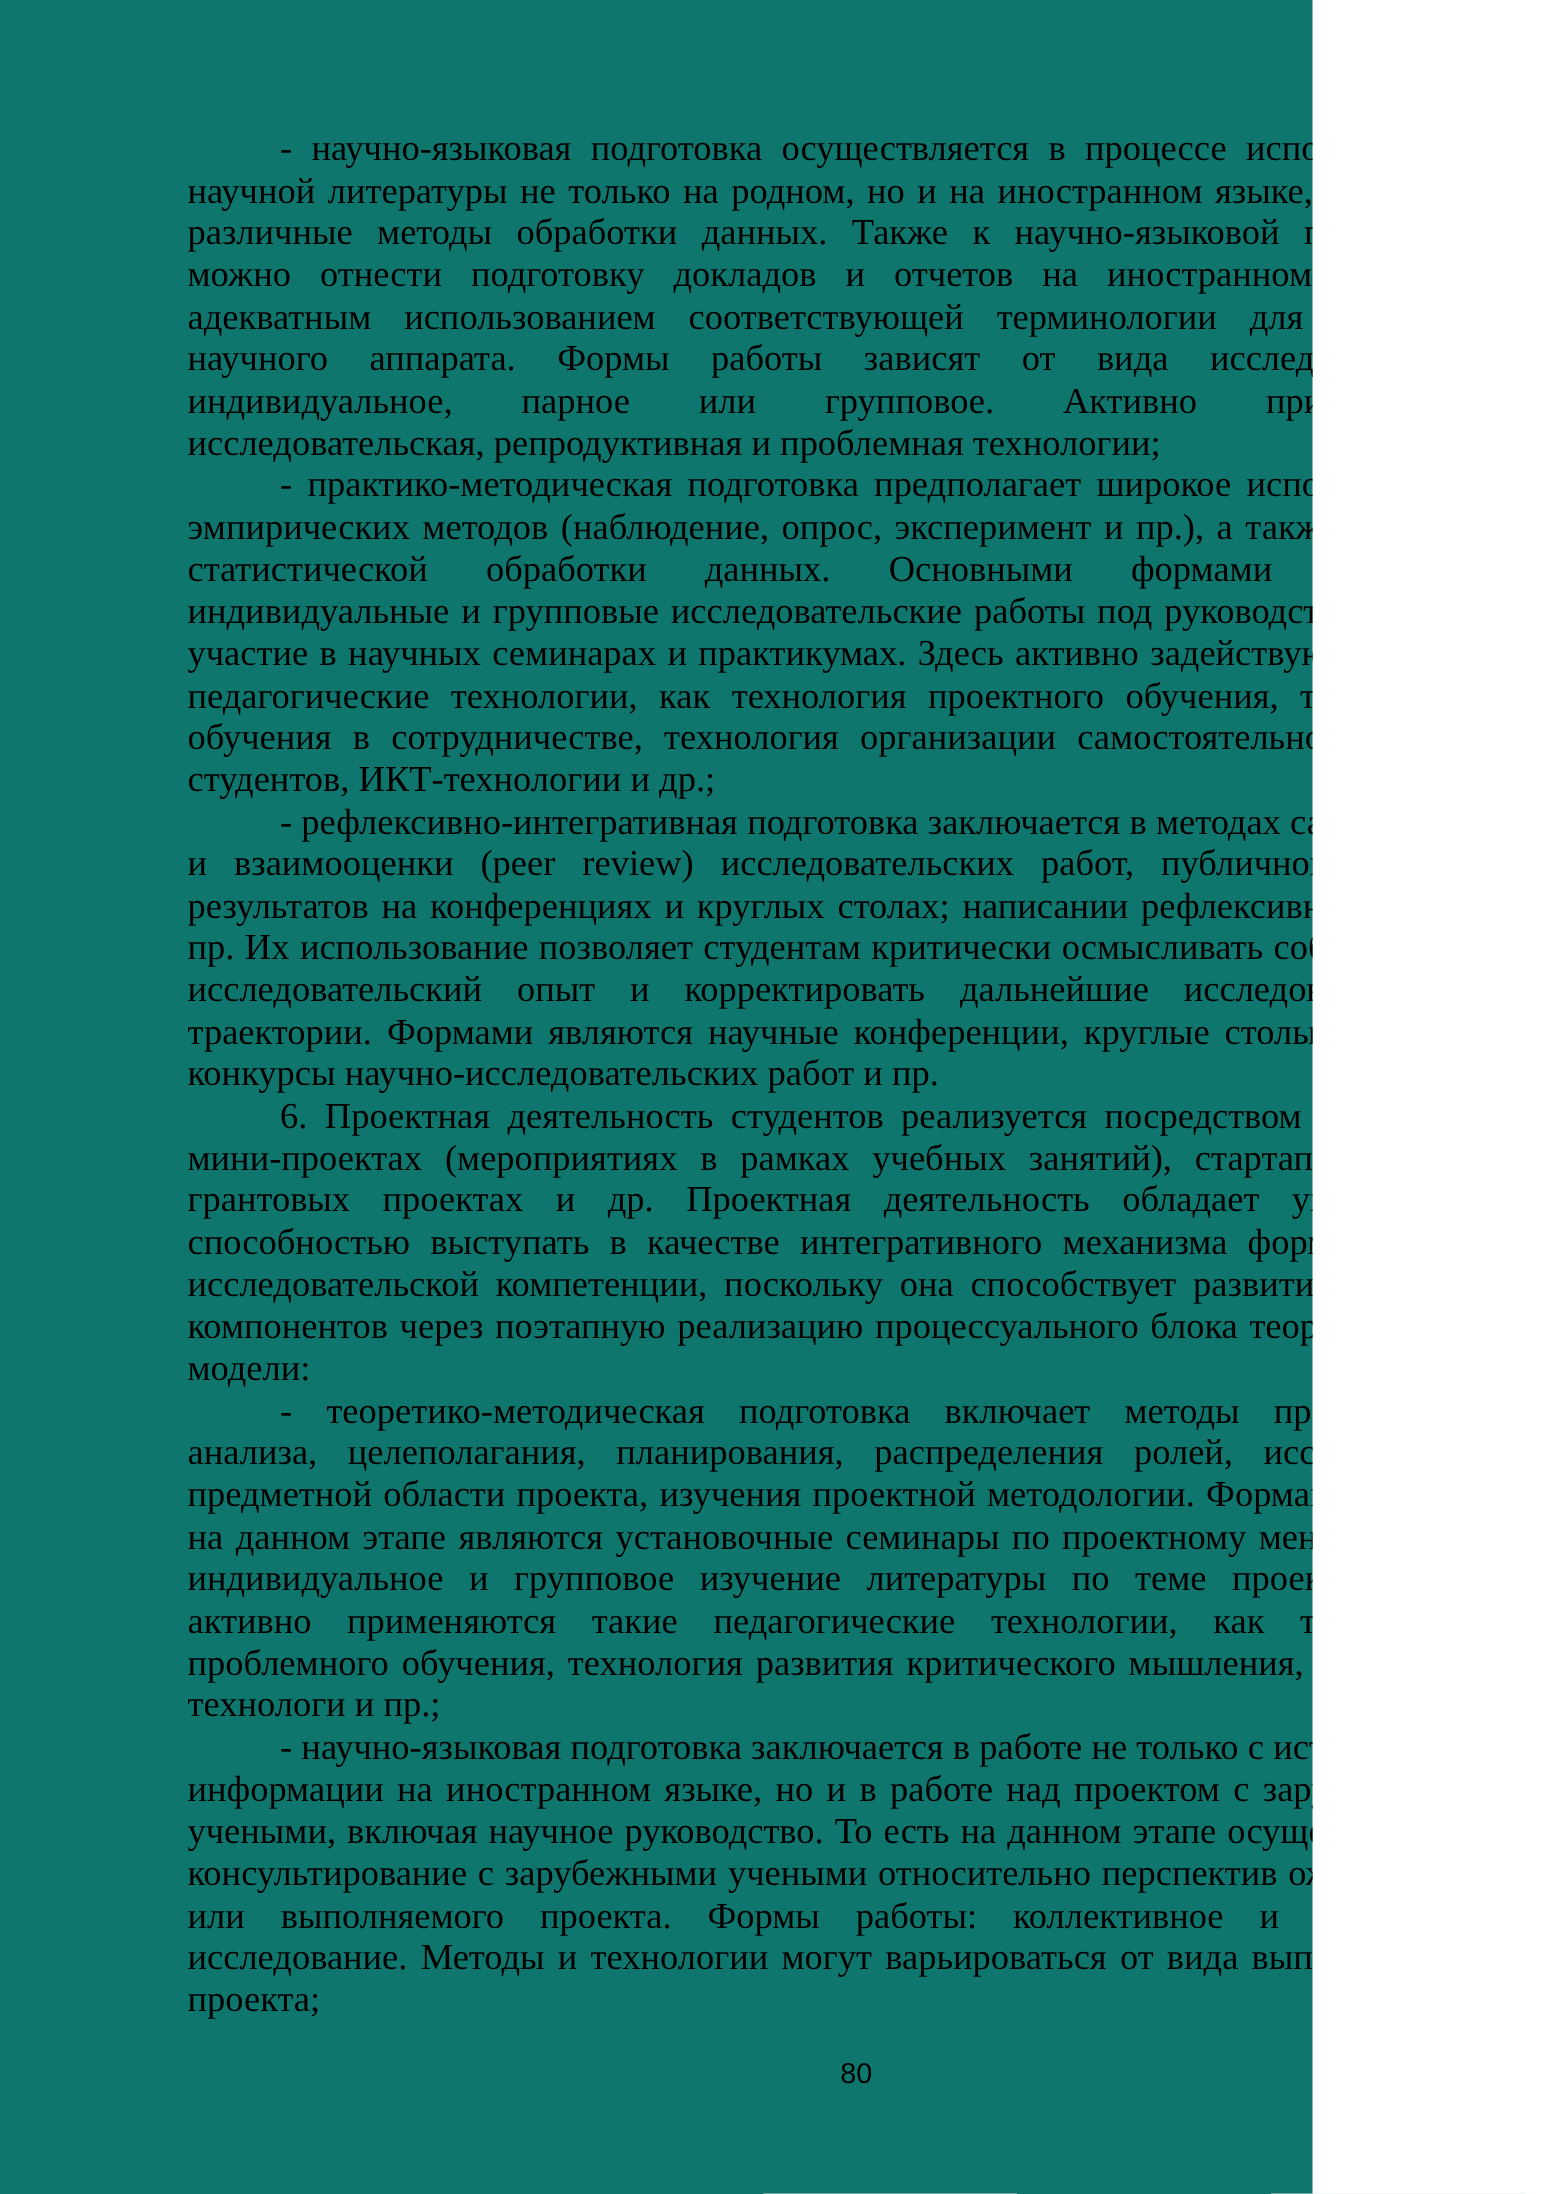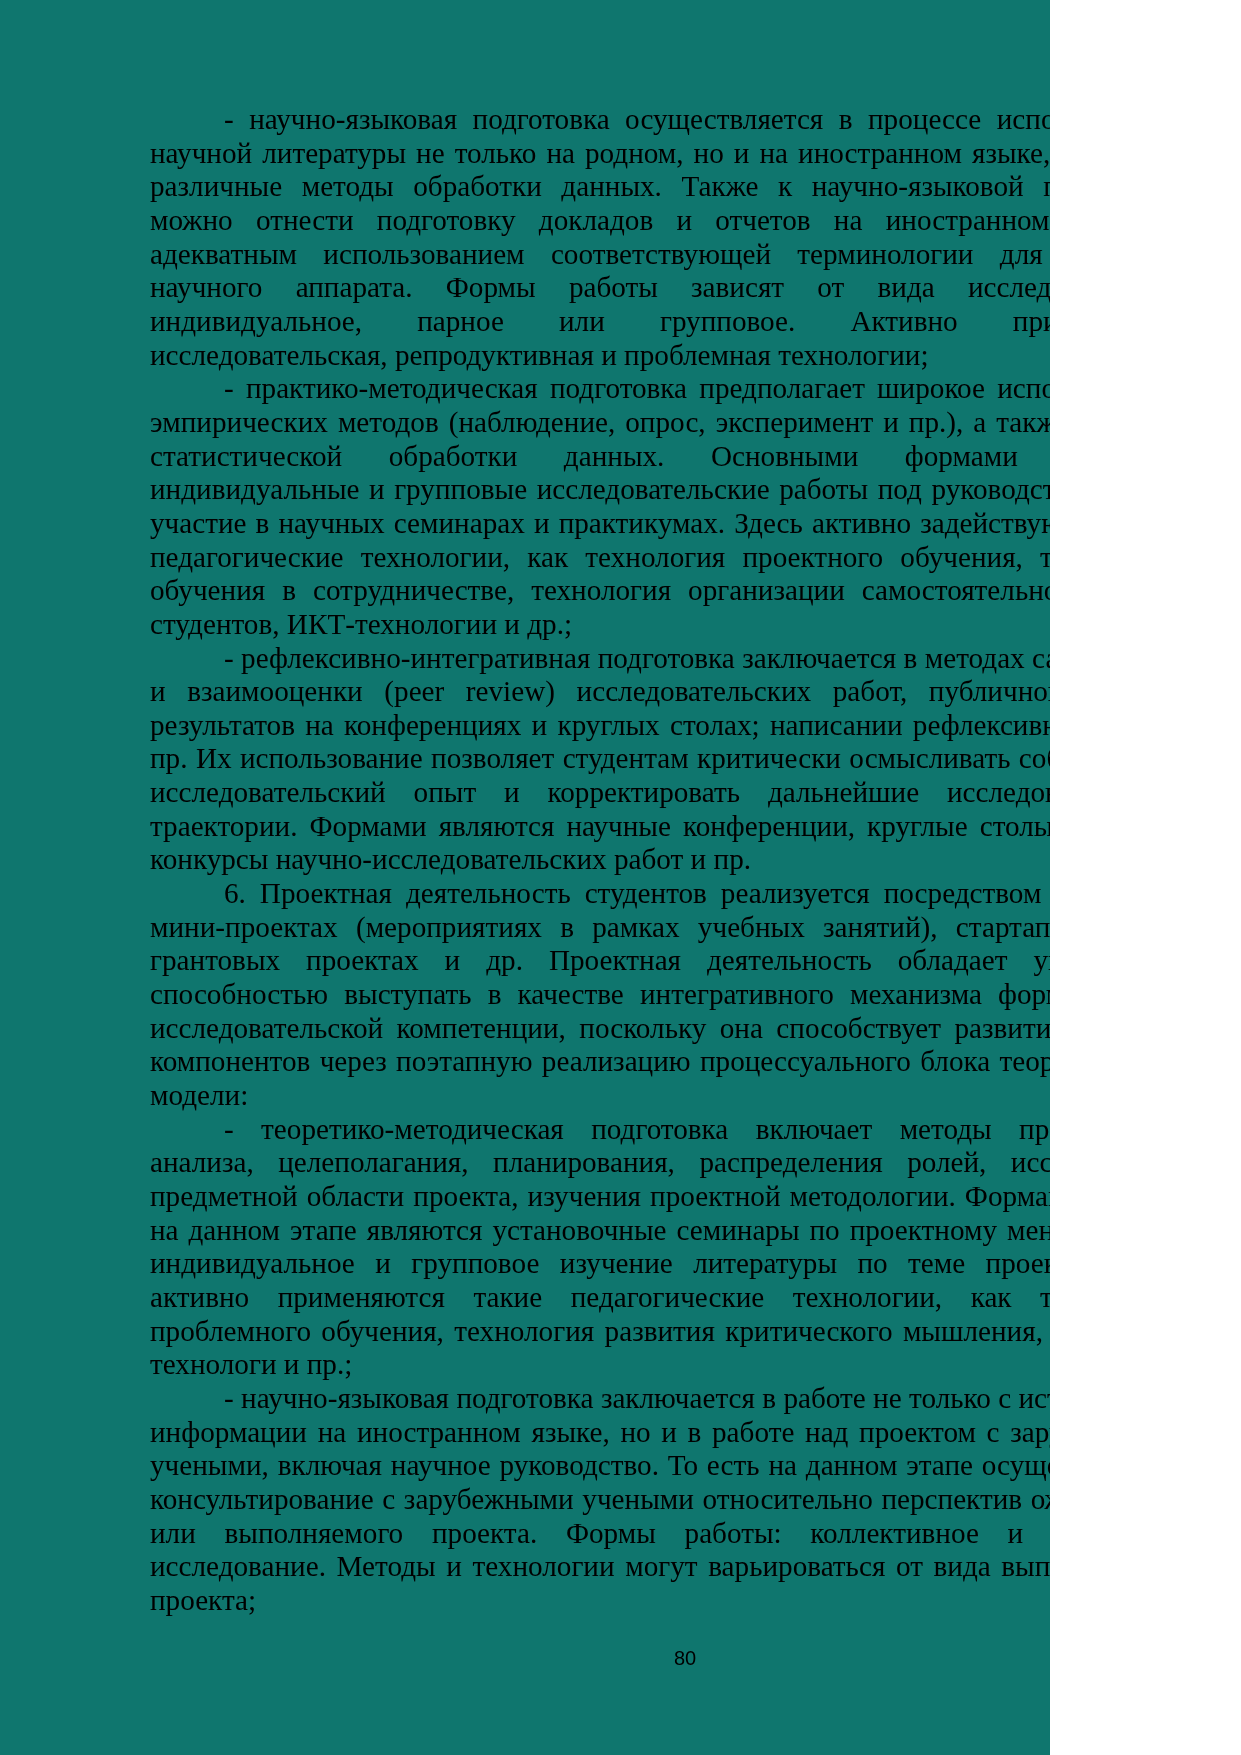--- a/index.html
+++ b/index.html
@@ -33,21 +33,21 @@
   }
   .term-italic {
   }
   .page-number {
     position: absolute;
     top: 1642px;
     left: 170px;
     width: 1030px;
     text-align: center;
     font-family: "Liberation Sans", "DejaVu Sans", sans-serif;
-    font-size: 20px;
+    font-size: 23px;
     line-height: 32px;
     color: #000000;
   }
 </style>
 </head>
 <body>
 
 <div class="page">
   <div class="textblock">
     <p class="para">- научно-языковая подготовка осуществляется в процессе использования научной литературы не только на родном, но и на иностранном языке, применяя различные методы обработки данных. Также к научно-языковой подготовке можно отнести подготовку докладов и отчетов на иностранном языке с адекватным использованием соответствующей терминологии для создания научного аппарата. Формы работы зависят от вида исследования - индивидуальное, парное или групповое. Активно применяются исследовательская, репродуктивная и проблемная технологии;</p>

